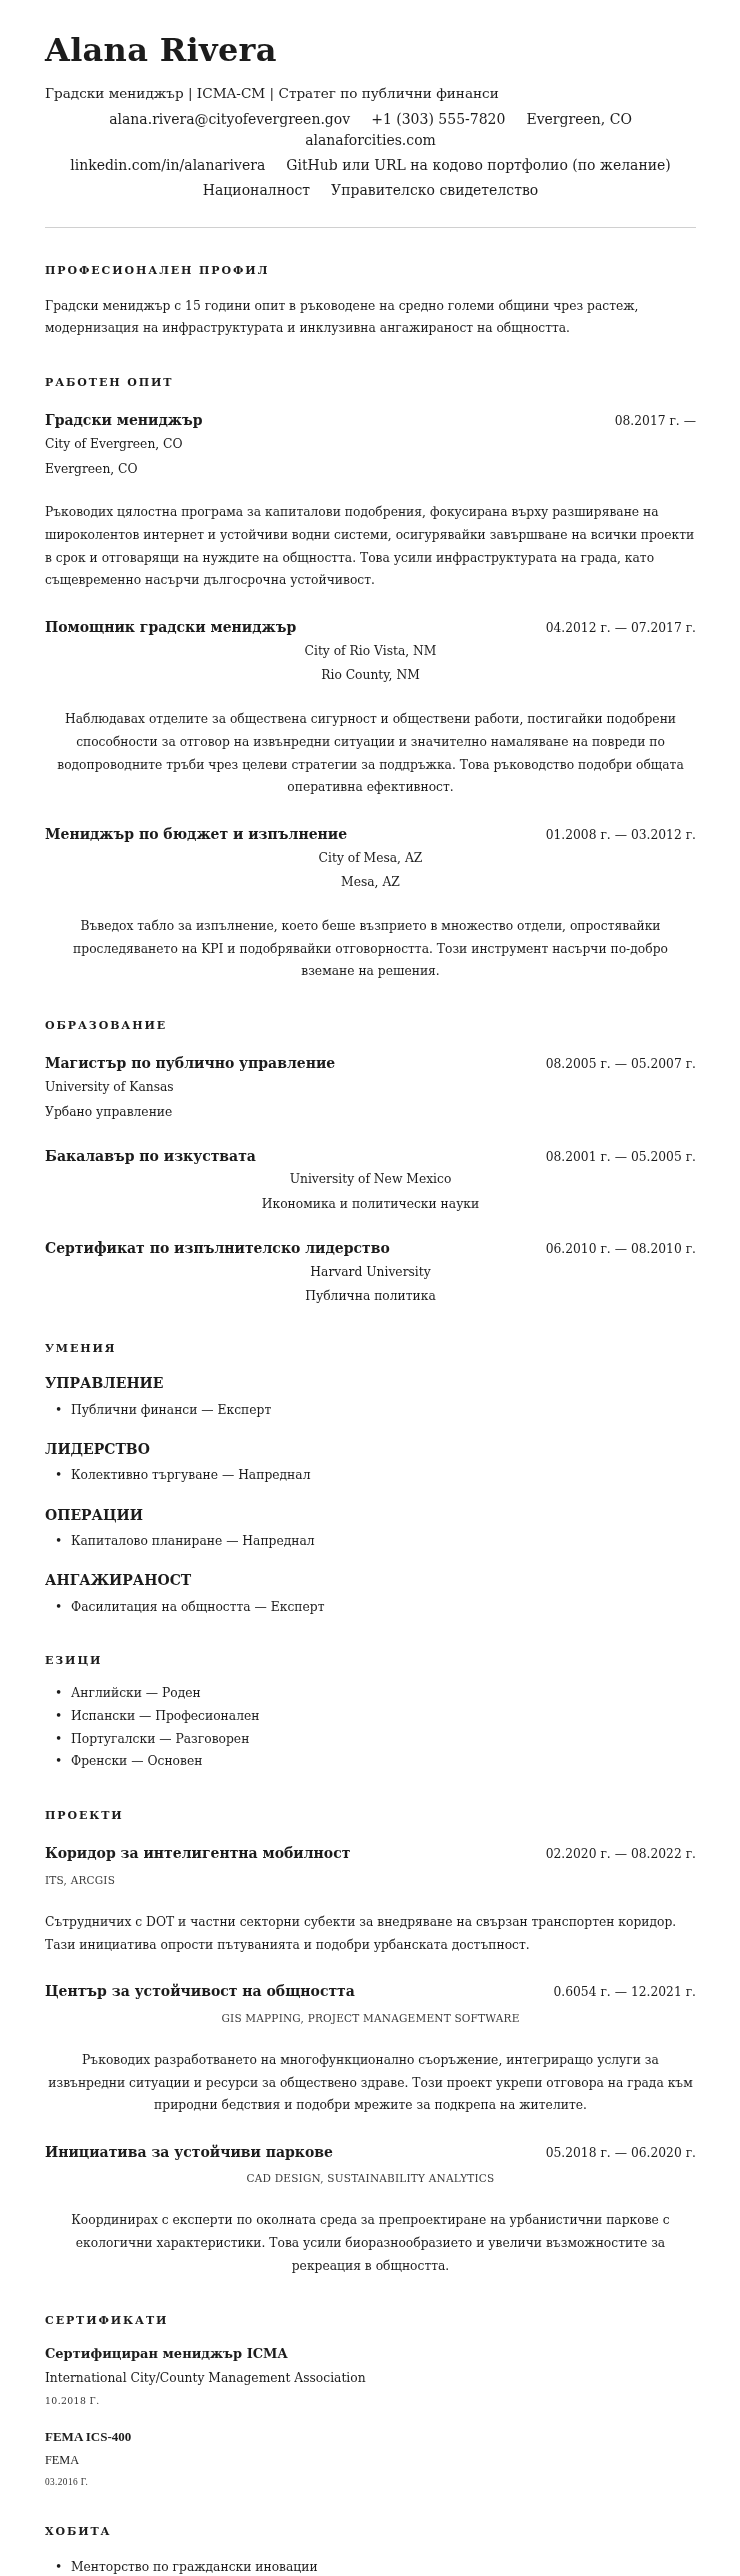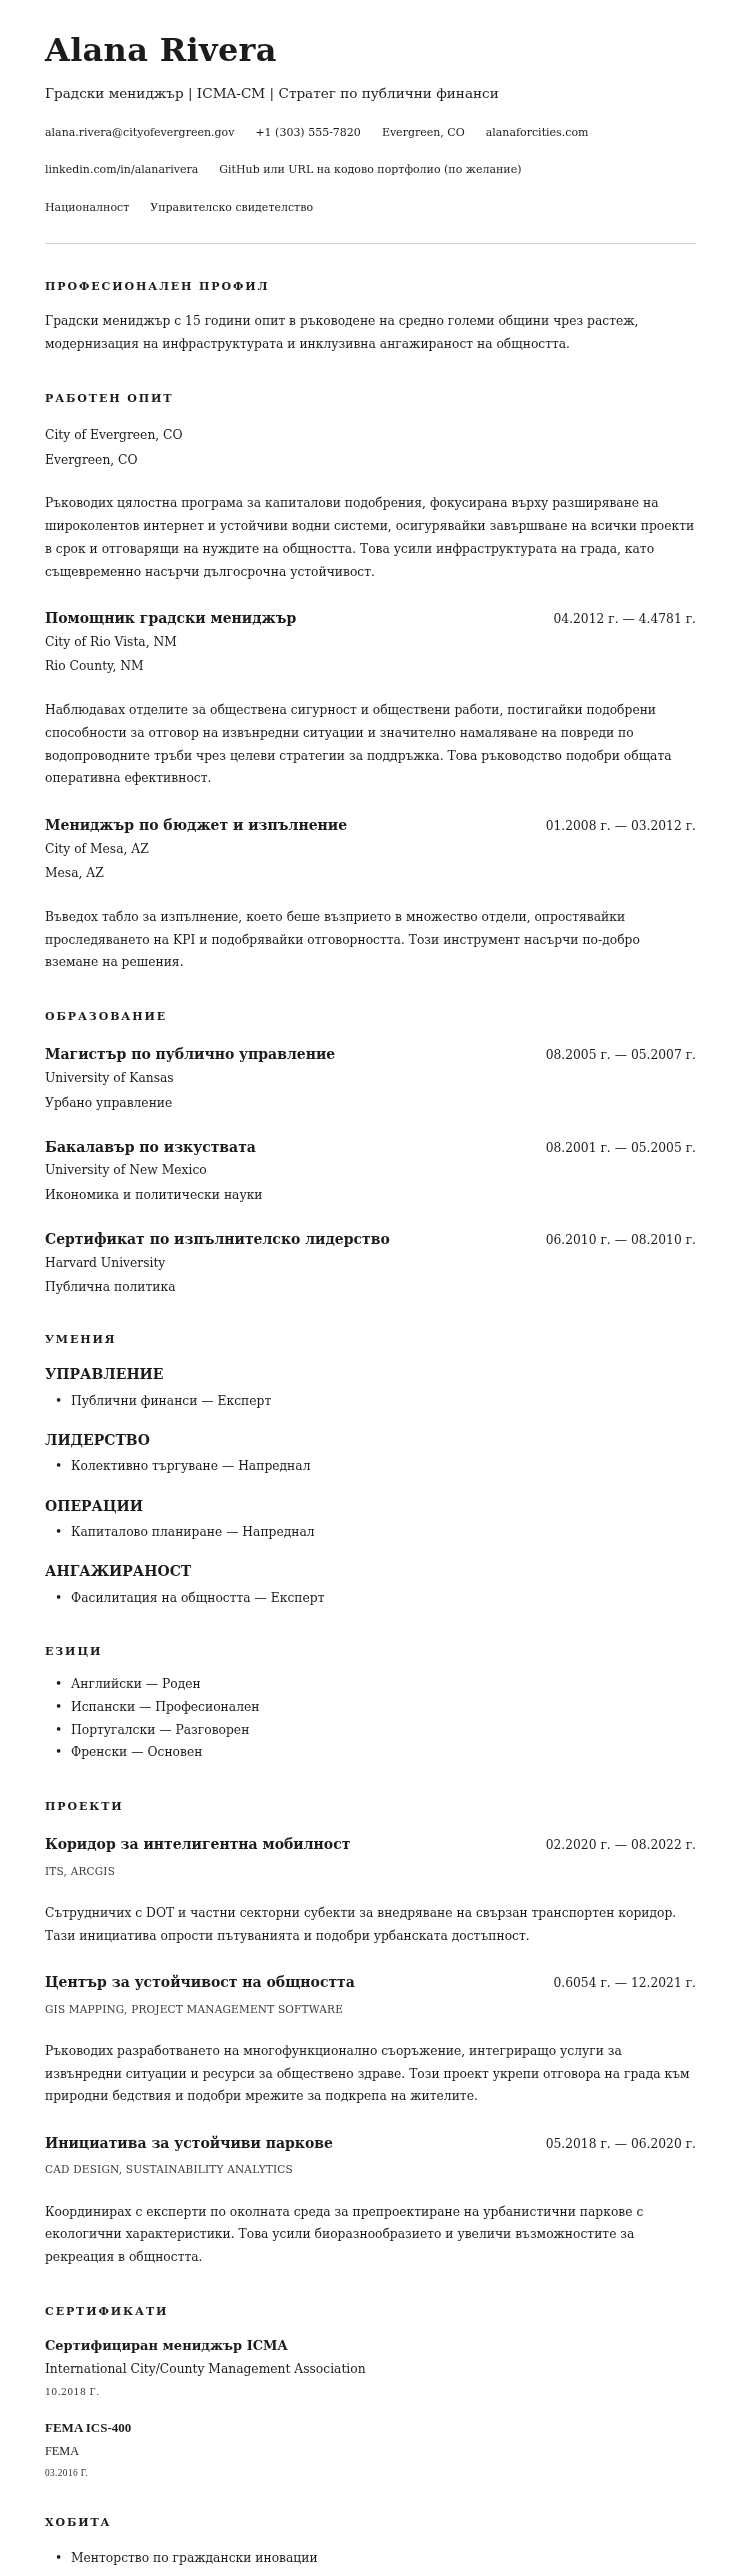--- a/index.html
+++ b/index.html
@@ -28,23 +28,24 @@
   }
   .person-title {
     font-size: 13.6px;
     margin-top: 16px;
     line-height: 1.3;
   }
   .contact-row {
     display: flex;
     flex-wrap: wrap;
     gap: 2.5px 21px;
-    font-size: 11px;
-    margin-top: 23px;
-    line-height: 1.3;
+    font-size: 14px;
+    margin-top: 7px;
+    line-height: 1.3;
+    justify-content: center;
   }
   .header-divider {
     border: none;
     border-top: 1.2px solid #d0d0d0;
     margin: 28px 0 0 0;
   }
 
   
   .section-heading {
     font-size: 11px;
@@ -54,21 +55,21 @@
     line-height: 1.3;
   }
   .body-text {
     font-size: 12.3px;
     line-height: 1.85;
     margin: 16px 0 0 0;
   }
 
   
   .entry { margin-top: 21px; }
-  .entry + .entry { margin-top: 26px; }
+  .entry + .entry { margin-top: 26px; text-align: center; }
   .entry-head {
     display: flex;
     justify-content: space-between;
     align-items: baseline;
     gap: 12.3px;
   }
   .entry-title {
     font-size: 14px;
     font-weight: 700;
     line-height: 1.3;
@@ -154,29 +155,33 @@
 
   <section>
     <div class="section-heading">ПРОФЕСИОНАЛЕН ПРОФИЛ</div>
     <p class="body-text">Градски мениджър с 15 години опит в ръководене на средно големи общини чрез растеж, модернизация на инфраструктурата и инклузивна ангажираност на общността.</p>
   </section>
 
   <section>
     <div class="section-heading">РАБОТЕН ОПИТ</div>
 
     <div class="entry">
+      <div class="entry-head">
+        <div class="entry-title">Градски мениджър</div>
+        <div class="entry-dates">08.2017 г. —</div>
+      </div>
       <div class="entry-sub">City of Evergreen, CO</div>
       <div class="entry-sub2">Evergreen, CO</div>
       <p class="body-text entry-desc">Ръководих цялостна програма за капиталови подобрения, фокусирана върху разширяване на широколентов интернет и устойчиви водни системи, осигурявайки завършване на всички проекти в срок и отговарящи на нуждите на общността. Това усили инфраструктурата на града, като същевременно насърчи дългосрочна устойчивост.</p>
     </div>
 
     <div class="entry">
       <div class="entry-head">
         <div class="entry-title">Помощник градски мениджър</div>
-        <div class="entry-dates">04.2012 г. — 4.4781 г.</div>
+        <div class="entry-dates">04.2012 г. — 07.2017 г.</div>
       </div>
       <div class="entry-sub">City of Rio Vista, NM</div>
       <div class="entry-sub2">Rio County, NM</div>
       <p class="body-text entry-desc">Наблюдавах отделите за обществена сигурност и обществени работи, постигайки подобрени способности за отговор на извънредни ситуации и значително намаляване на повреди по водопроводните тръби чрез целеви стратегии за поддръжка. Това ръководство подобри общата оперативна ефективност.</p>
     </div>
 
     <div class="entry">
       <div class="entry-head">
         <div class="entry-title">Мениджър по бюджет и изпълнение</div>
         <div class="entry-dates">01.2008 г. — 03.2012 г.</div>

